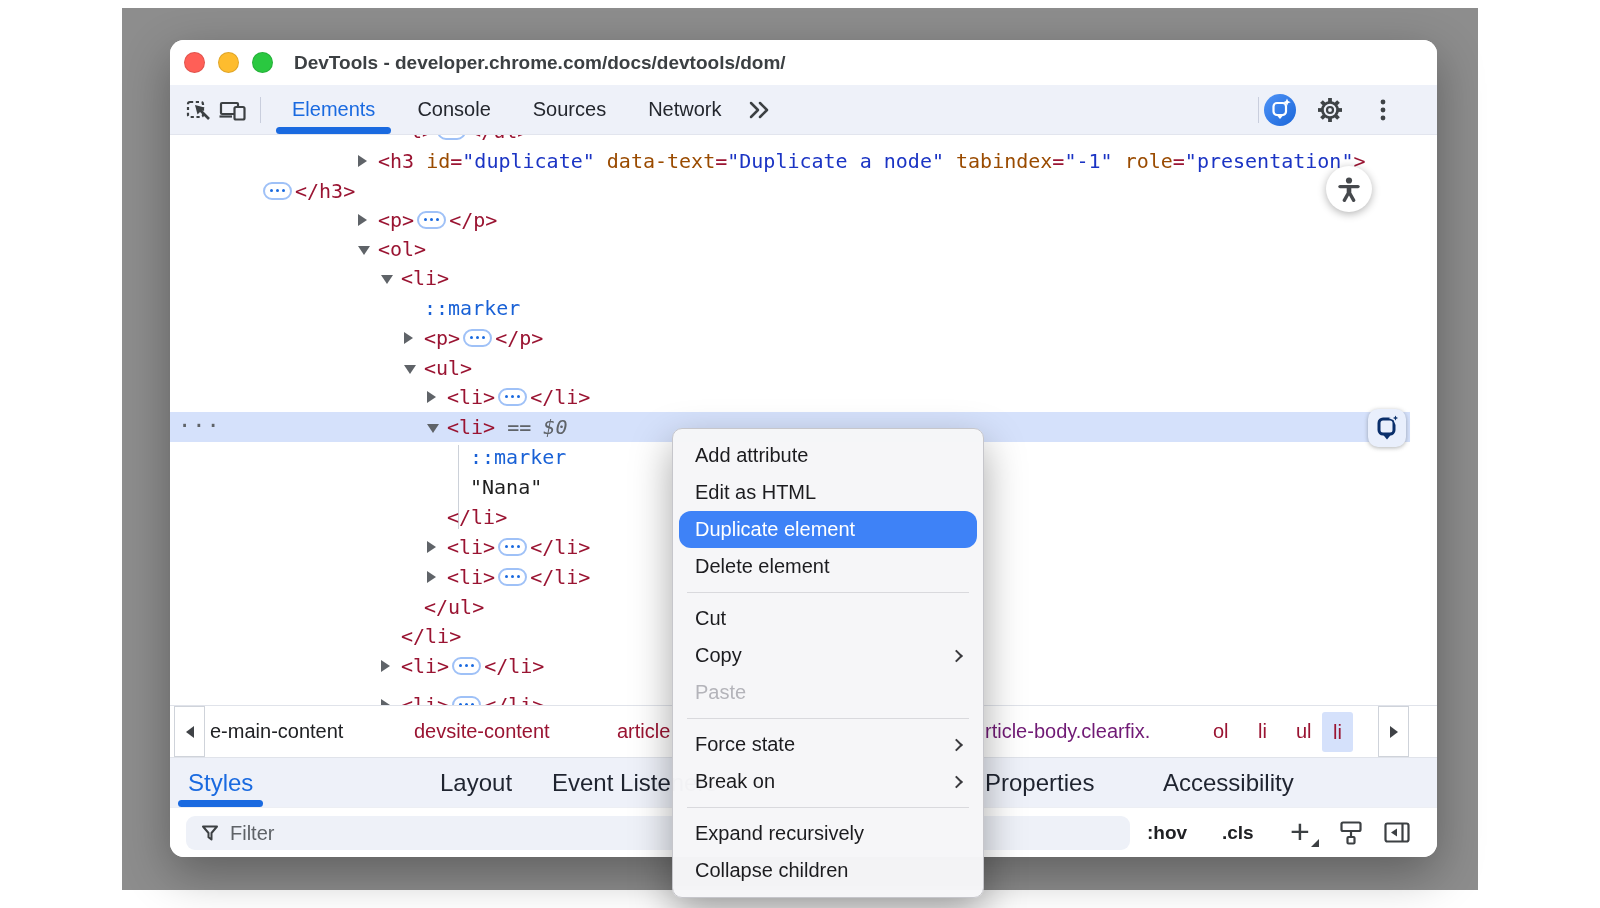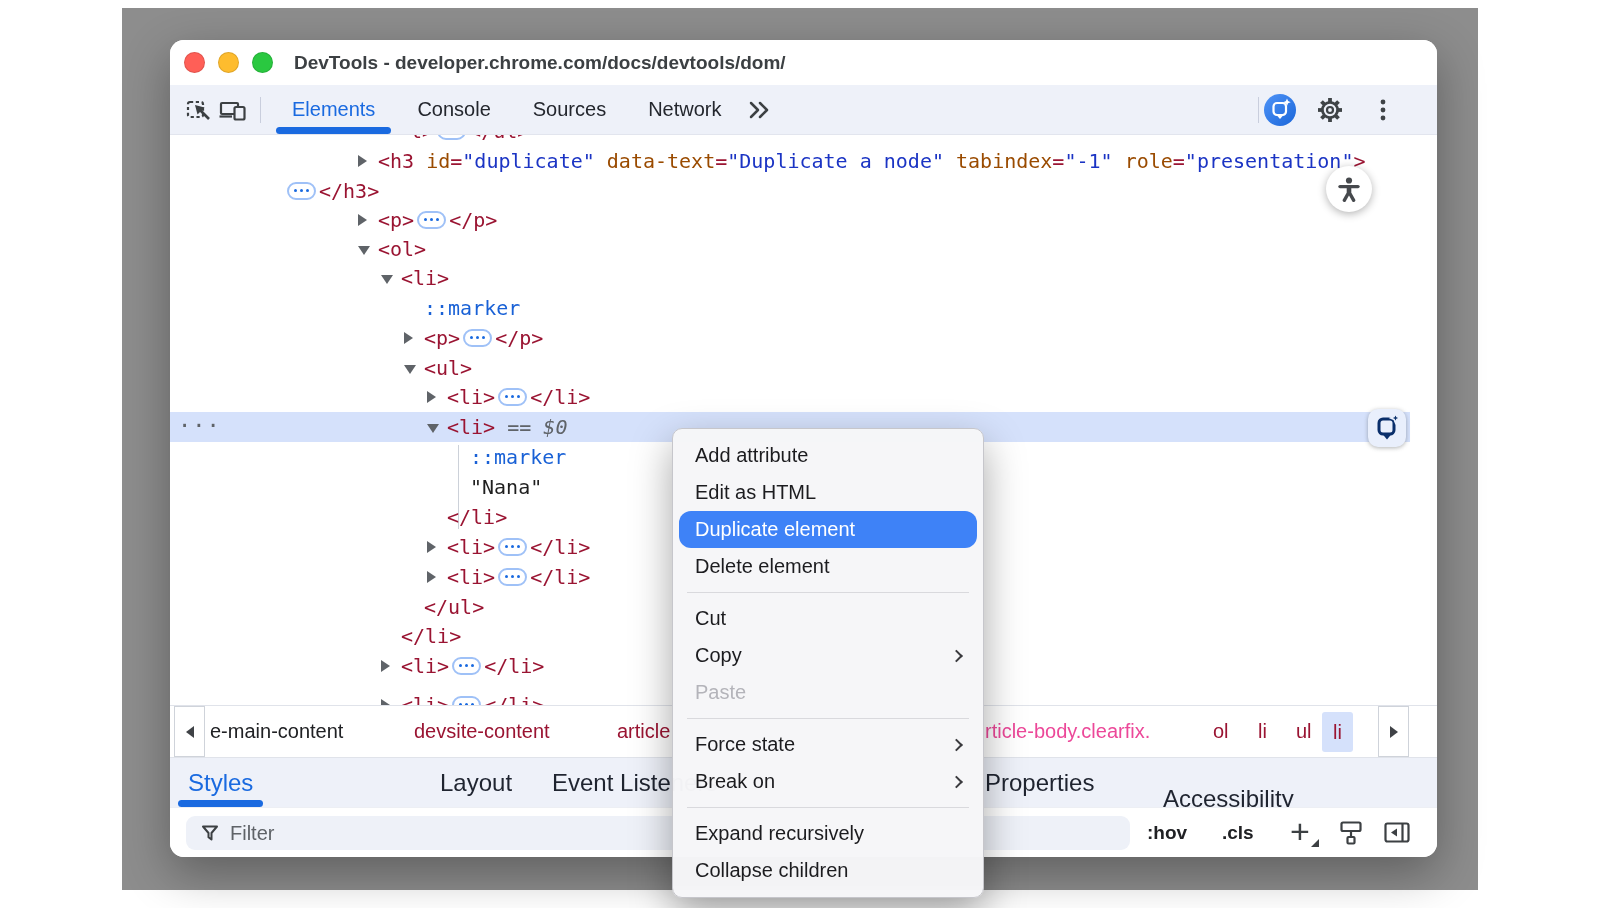--- a/index.html
+++ b/index.html
@@ -44,21 +44,21 @@
 
   
   .a11y{position:absolute;left:1156px;top:126px;width:46px;height:46px;border-radius:50%;background:#fff;
     box-shadow:0 2px 9px rgba(0,0,0,.3);display:flex;align-items:center;justify-content:center;z-index:5;}
   .aibadge{position:absolute;left:1198px;top:369px;width:38px;height:38px;border-radius:10px;background:#e9effc;
     box-shadow:0 1px 4px rgba(60,64,67,.4);display:flex;align-items:center;justify-content:center;z-index:5;}
 
   
   .crumbbar{position:absolute;top:665px;left:0;right:0;height:52px;background:#fff;border-top:1px solid #e0e3ea;font-size:20px;}
   .crumb{position:absolute;top:0;height:100%;display:flex;align-items:center;white-space:nowrap;}
-  .crumb-plain{color:#202124}.crumb-node{color:#9a1432}.crumb-class{color:#ec4899}
+  .crumb-plain{color:#202124}.crumb-node{color:#9a1432}.crumb-class{color:#701a75}
   .crumb-sel{top:6px;height:40px;background:#d5e1fb;padding:0 11px;border-radius:3px;}
   .crumbnav{position:absolute;top:0;width:31px;height:100%;background:#fff;border:1px solid #cfd3da;
     display:flex;align-items:center;justify-content:center;}
   .tri-l{width:0;height:0;border-right:8px solid #3f4246;border-top:6px solid transparent;border-bottom:6px solid transparent;}
   .tri-r{width:0;height:0;border-left:8px solid #3f4246;border-top:6px solid transparent;border-bottom:6px solid transparent;}
 
   
   .stylesbar{position:absolute;top:717px;left:0;right:0;height:50px;background:#eef1f9;border-top:1px solid #e0e3ea;font-size:24px;}
   .stab{position:absolute;top:0;height:100%;display:flex;align-items:center;color:#1f2430;white-space:nowrap;}
   .stab.active{color:#1a6ae0;font-weight:500;}
@@ -178,21 +178,21 @@
           <circle cx="15" cy="15" r="2.4"></circle>
           <circle cx="15" cy="23" r="2.4"></circle>
       </svg>
     </div>
   </div>
 
   <div class="tree">
     <div class="guide"></div>
   <div class="row" style="top: -19px; padding-left: 240px;"><span class="c-tag">l&gt;</span><span class="badge"></span><span class="c-tag">&lt;/ul&gt;</span></div>
       <div class="row" style="top: 11px; padding-left: 208px;"><div class="arw closed" style="left: 188px;"></div><span class="c-tag">&lt;h3 </span><span class="c-attr">id</span><span class="c-tag">=</span><span class="c-val">"duplicate"</span><span class="c-text"> </span><span class="c-attr">data-text</span><span class="c-tag">=</span><span class="c-val">"Duplicate a node"</span><span class="c-text"> </span><span class="c-attr">tabindex</span><span class="c-tag">=</span><span class="c-val">"-1"</span><span class="c-text"> </span><span class="c-attr">role</span><span class="c-tag">=</span><span class="c-val">"presentation"</span><span class="c-tag">&gt;</span></div>
-      <div class="row" style="top: 41px; padding-left: 114px;"><span class="badge"><i></i><i></i><i></i></span><span class="c-tag">&lt;/h3&gt;</span></div>
+      <div class="row" style="top: 41px; padding-left: 90px;"><span class="badge"><i></i><i></i><i></i></span><span class="c-tag">&lt;/h3&gt;</span></div>
       <div class="row" style="top: 70px; padding-left: 208px;"><div class="arw closed" style="left: 188px;"></div><span class="c-tag">&lt;p&gt;</span><span class="badge"><i></i><i></i><i></i></span><span class="c-tag">&lt;/p&gt;</span></div>
       <div class="row" style="top: 99px; padding-left: 208px;"><div class="arw open" style="left: 188px;"></div><span class="c-tag">&lt;ol&gt;</span></div>
       <div class="row" style="top: 128px; padding-left: 231px;"><div class="arw open" style="left: 211px;"></div><span class="c-tag">&lt;li&gt;</span></div>
       <div class="row" style="top: 158px; padding-left: 254px;"><span class="c-marker">::marker</span></div>
       <div class="row" style="top: 188px; padding-left: 254px;"><div class="arw closed" style="left: 234px;"></div><span class="c-tag">&lt;p&gt;</span><span class="badge"><i></i><i></i><i></i></span><span class="c-tag">&lt;/p&gt;</span></div>
       <div class="row" style="top: 218px; padding-left: 254px;"><div class="arw open" style="left: 234px;"></div><span class="c-tag">&lt;ul&gt;</span></div>
       <div class="row" style="top: 247px; padding-left: 277px;"><div class="arw closed" style="left: 257px;"></div><span class="c-tag">&lt;li&gt;</span><span class="badge"><i></i><i></i><i></i></span><span class="c-tag">&lt;/li&gt;</span></div>
       <div class="row sel" style="top: 277px; padding-left: 277px;"><div class="arw open" style="left: 257px;"></div><span class="c-tag">&lt;li&gt;</span><span class="c-gray"> == </span><span class="c-grayi">$0</span><div class="dots">···</div></div>
       <div class="row" style="top: 307px; padding-left: 300px;"><span class="c-marker">::marker</span></div>
       <div class="row" style="top: 337px; padding-left: 300px;"><span class="c-text">"Nana"</span></div>
@@ -240,21 +240,21 @@
       <div class="tri-r"></div>
     </div>
   </div>
 
   <div class="stylesbar">
       <div class="stab active" style="left: 18px;">Styles<div class="spill"></div></div>
       <div class="stab" style="left: 120px; margin-top: 44px;">Computed</div>
       <div class="stab" style="left: 270px;">Layout</div>
       <div class="stab" style="left: 382px;">Event Listeners</div>
       <div class="stab" style="left: 815px;">Properties</div>
-      <div class="stab" style="left: 993px; margin-top: 16px;">Accessibility</div>
+      <div class="stab" style="left: 993px;">Accessibility</div>
     </div>
 
   <div class="filterrow">
     <input class="filterinput" type="text" placeholder="Filter" style="">
     <svg class="funnel" width="24" height="24" viewBox="0 0 24 24">
       <path d="M5 5.5h14l-5.5 6.5v6.5l-3-2.3V12z" fill="none" stroke="#3c4043" stroke-width="2" stroke-linejoin="round"></path>
     </svg>
     <div>
         <div class="toggle" style="left: 977px;">:hov</div>
         <div class="toggle" style="left: 1052px;">.cls</div>

